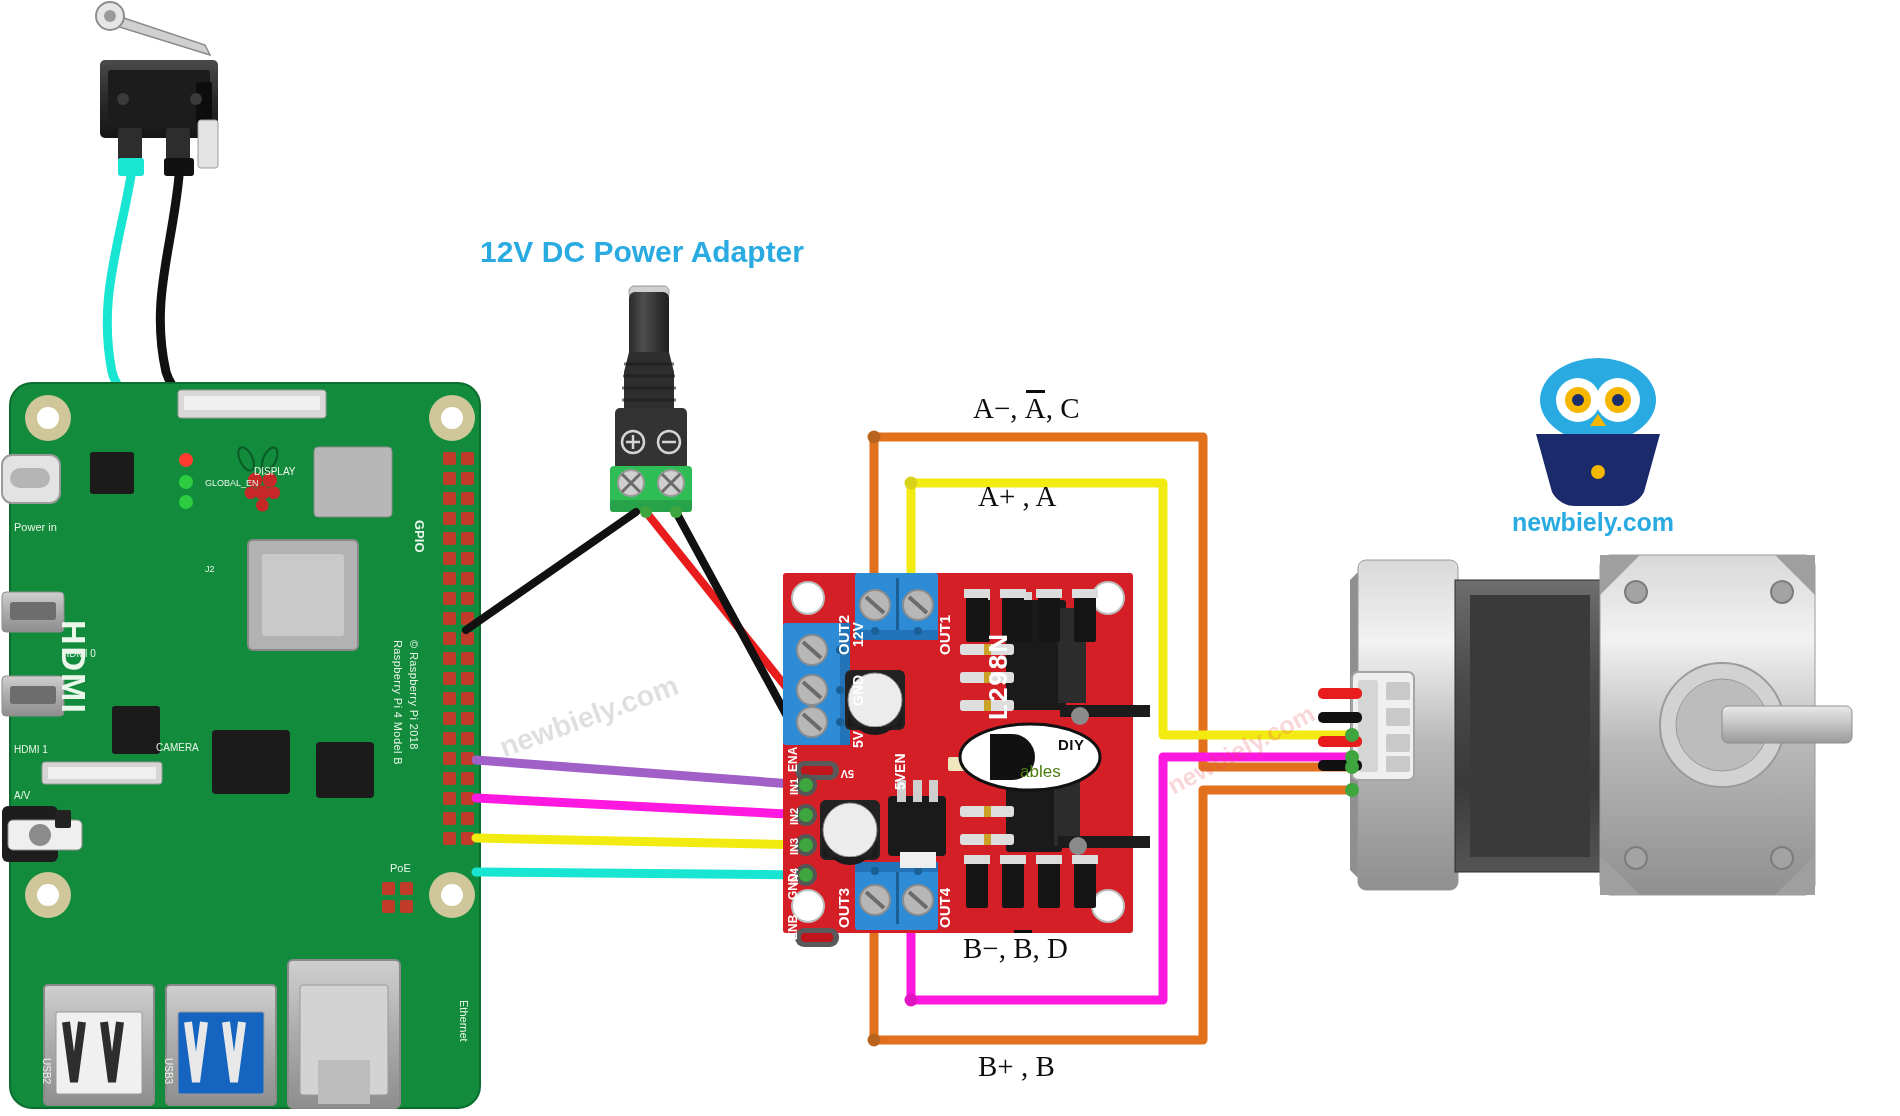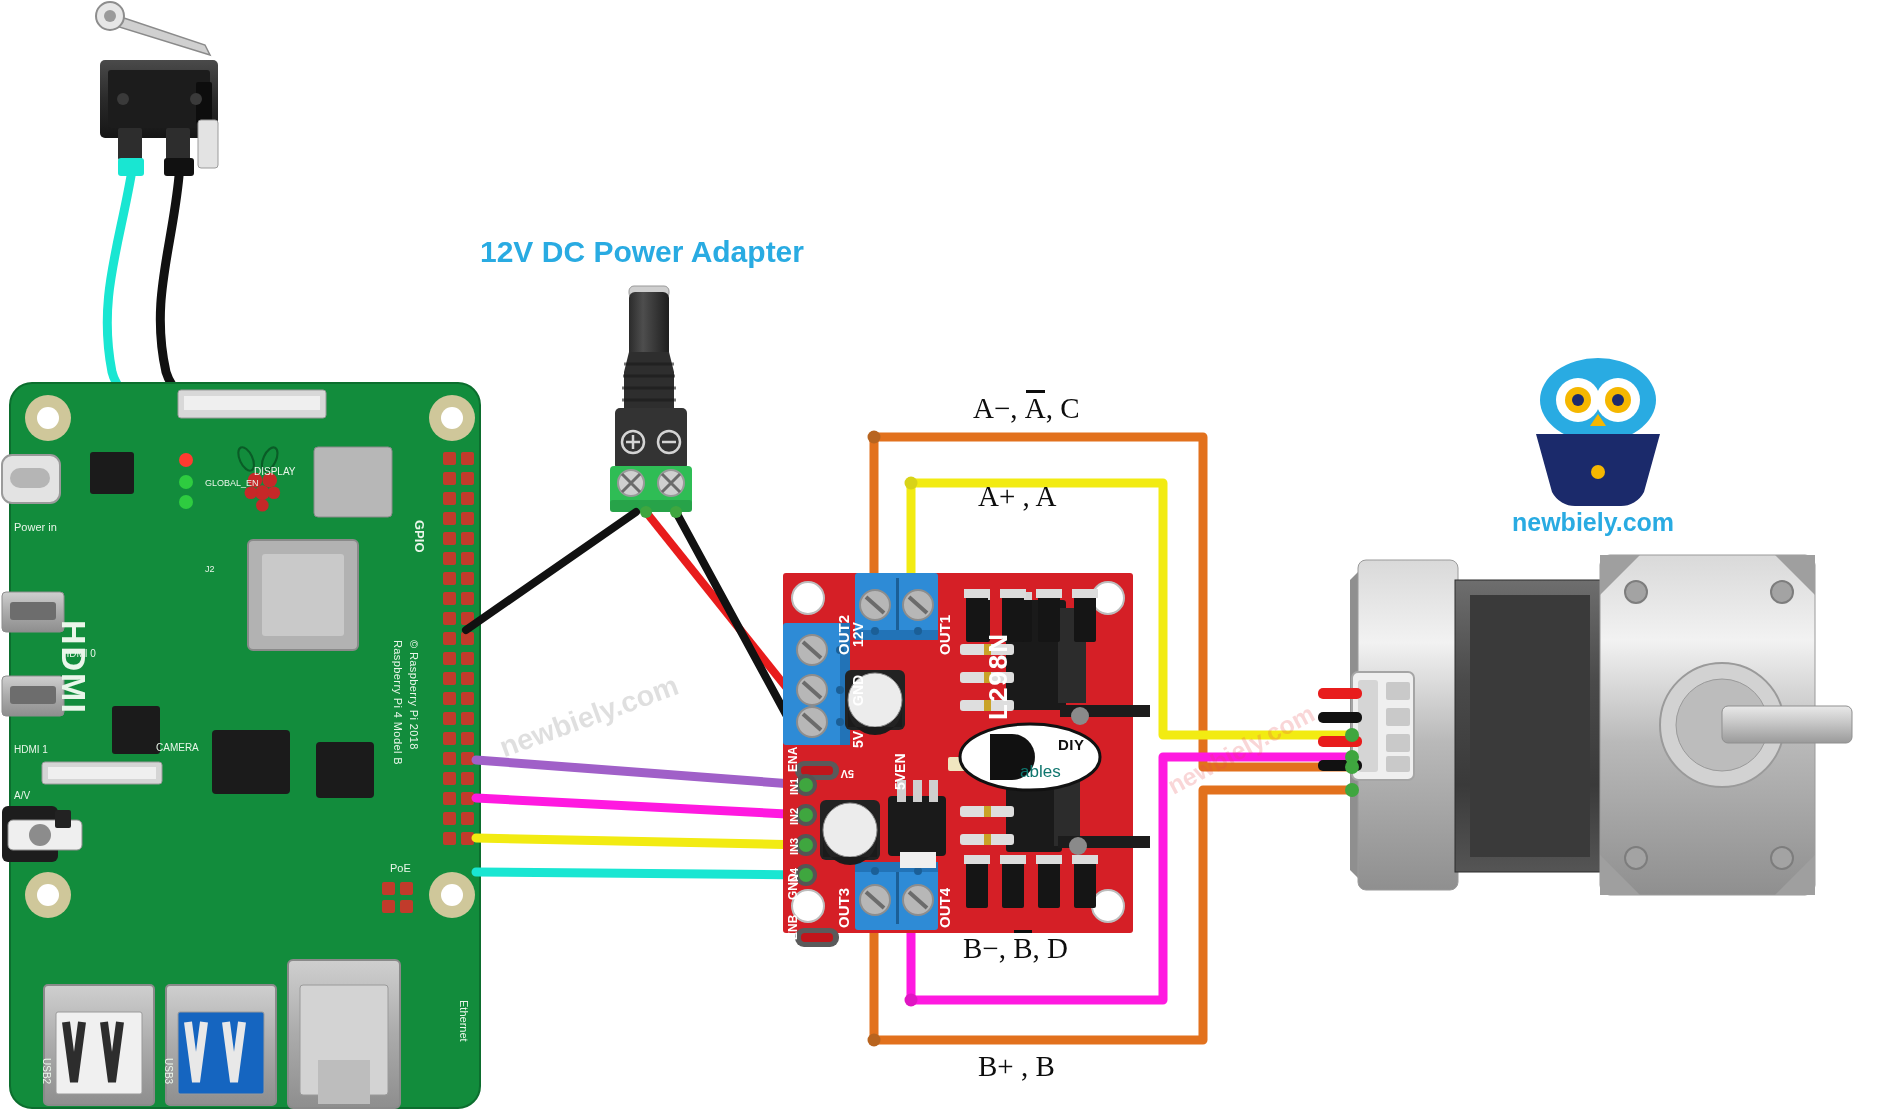--- a/index.html
+++ b/index.html
@@ -573,15 +573,15 @@
        font-size:11px;font-weight:bold;color:#fff;white-space:nowrap;writing-mode:vertical-rl;">IN3</div>
   <div class="abs" style="left:800px;top:885px;transform:rotate(180deg);transform-origin:0 0;
        font-size:11px;font-weight:bold;color:#fff;white-space:nowrap;writing-mode:vertical-rl;">IN4</div>
   <div class="abs" style="left:854px;top:780px;transform:rotate(180deg);transform-origin:0 0;
        font-size:11px;font-weight:bold;color:#fff;white-space:nowrap;">5V</div>
   <div class="abs" style="left:854px;top:947px;transform:rotate(180deg);transform-origin:0 0;
        font-size:11px;font-weight:bold;color:#fff;white-space:nowrap;">5V</div>
 
   <div class="abs" style="left:1020px;top:736px;font-size:15px;font-weight:bold;color:#111;
        letter-spacing:.5px;white-space:nowrap;margin-left:38px;">DIY</div>
-  <div class="abs" style="left:1020px;top:762px;font-size:17px;color:#0f766e;white-space:nowrap;">ables</div>
+  <div class="abs" style="left:1020px;top:762px;font-size:17px;color:#4d7c0f;white-space:nowrap;">ables</div>
 
 </div>
 
 </body></html>

